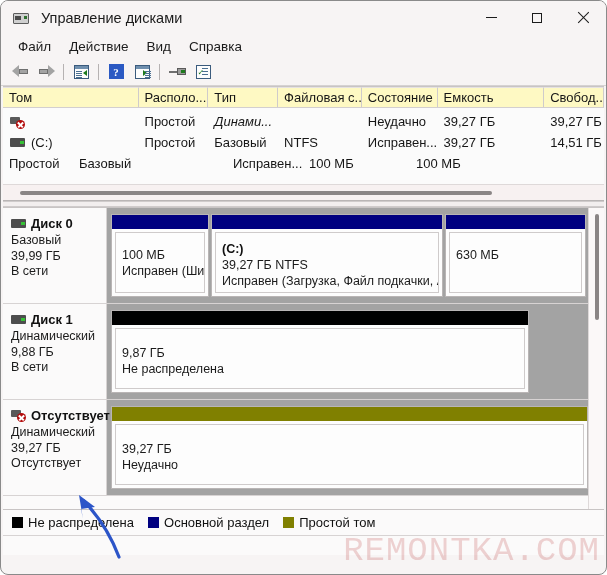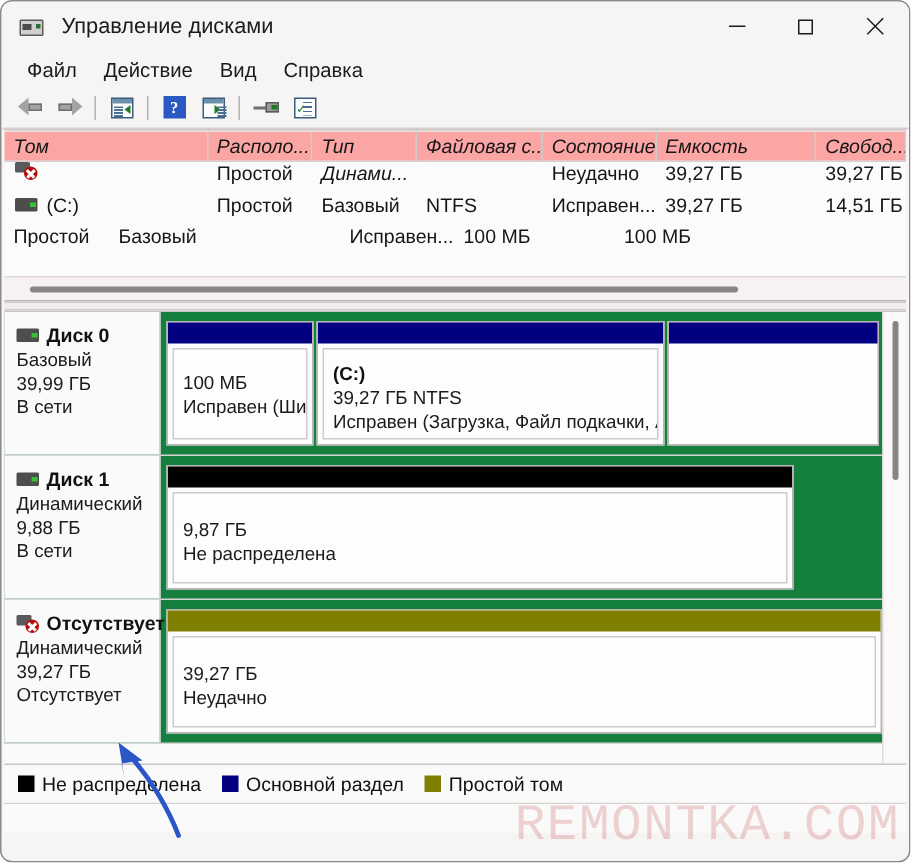--- a/index.html
+++ b/index.html
@@ -209,28 +209,27 @@
   }
   .vh {
     position: relative;
     font-size: 13px;
     color: #161616;
     padding: 2px 0 0 6px;
     border-right: 1px solid #cfcbcb;
     border-top: 1px solid #e6e2e2;
     white-space: nowrap;
     overflow: hidden;
-    background: #fca5a5;
-    font-style: italic;
+    background: #fef9c3;
   }
   #vol-rows { position: relative; }
   .vrow {
     display: flex;
     height: 21px;
-    align-items: flex-start;
+    align-items: flex-end;
     font-size: 13px;
     color: #161616;
   }
   .vc { padding-left: 6px; white-space: nowrap; overflow: hidden; }
   .vc.name { display: flex; align-items: center; gap: 6px; padding-left: 7px; }
 
   .mini-drive {
     position: relative;
     width: 15px; height: 9px;
     background: #4d4d4d;
@@ -290,21 +289,21 @@
     margin: 0 2px;
     background: #fbfafa;
     border-top: 1px solid #c8c4c4;
     overflow: hidden;
   }
   .disk-row {
     position: relative;
     display: flex;
     height: 96px;
     border-bottom: 1px solid #d7d3d3;
-    background: #15803d;
+    background: #a3a3a3;
   }
   .disk-info {
     width: 104px;
     flex: 0 0 104px;
     padding: 8px 6px 0 8px;
     border-right: 1px solid #d7d3d3;
     background: #fbfafa;
   }
   .disk-title {
     display: flex; align-items: center; gap: 5px;
@@ -585,20 +584,24 @@
         <div class="part" style="width:232px;">
           <div class="part-bar" style="background:#000080;"></div>
           <div class="part-body">
             <div class="part-label">(C:)</div>
             <div class="part-line">39,27 ГБ NTFS</div>
             <div class="part-line">Исправен (Загрузка, Файл подкачки, Ав</div>
           </div>
         </div>
         <div class="part" style="width:141px;">
           <div class="part-bar" style="background:#000080;"></div>
+          <div class="part-body shift-top">
+            <div class="part-line">630 МБ</div>
+            <div class="part-line"></div>
+          </div>
         </div>
       </div>
     </div>
 
     <div class="disk-row">
       <div class="disk-info">
         <div class="disk-title">
           <span class="mini-drive">
               <span class="led"></span>
             </span>

